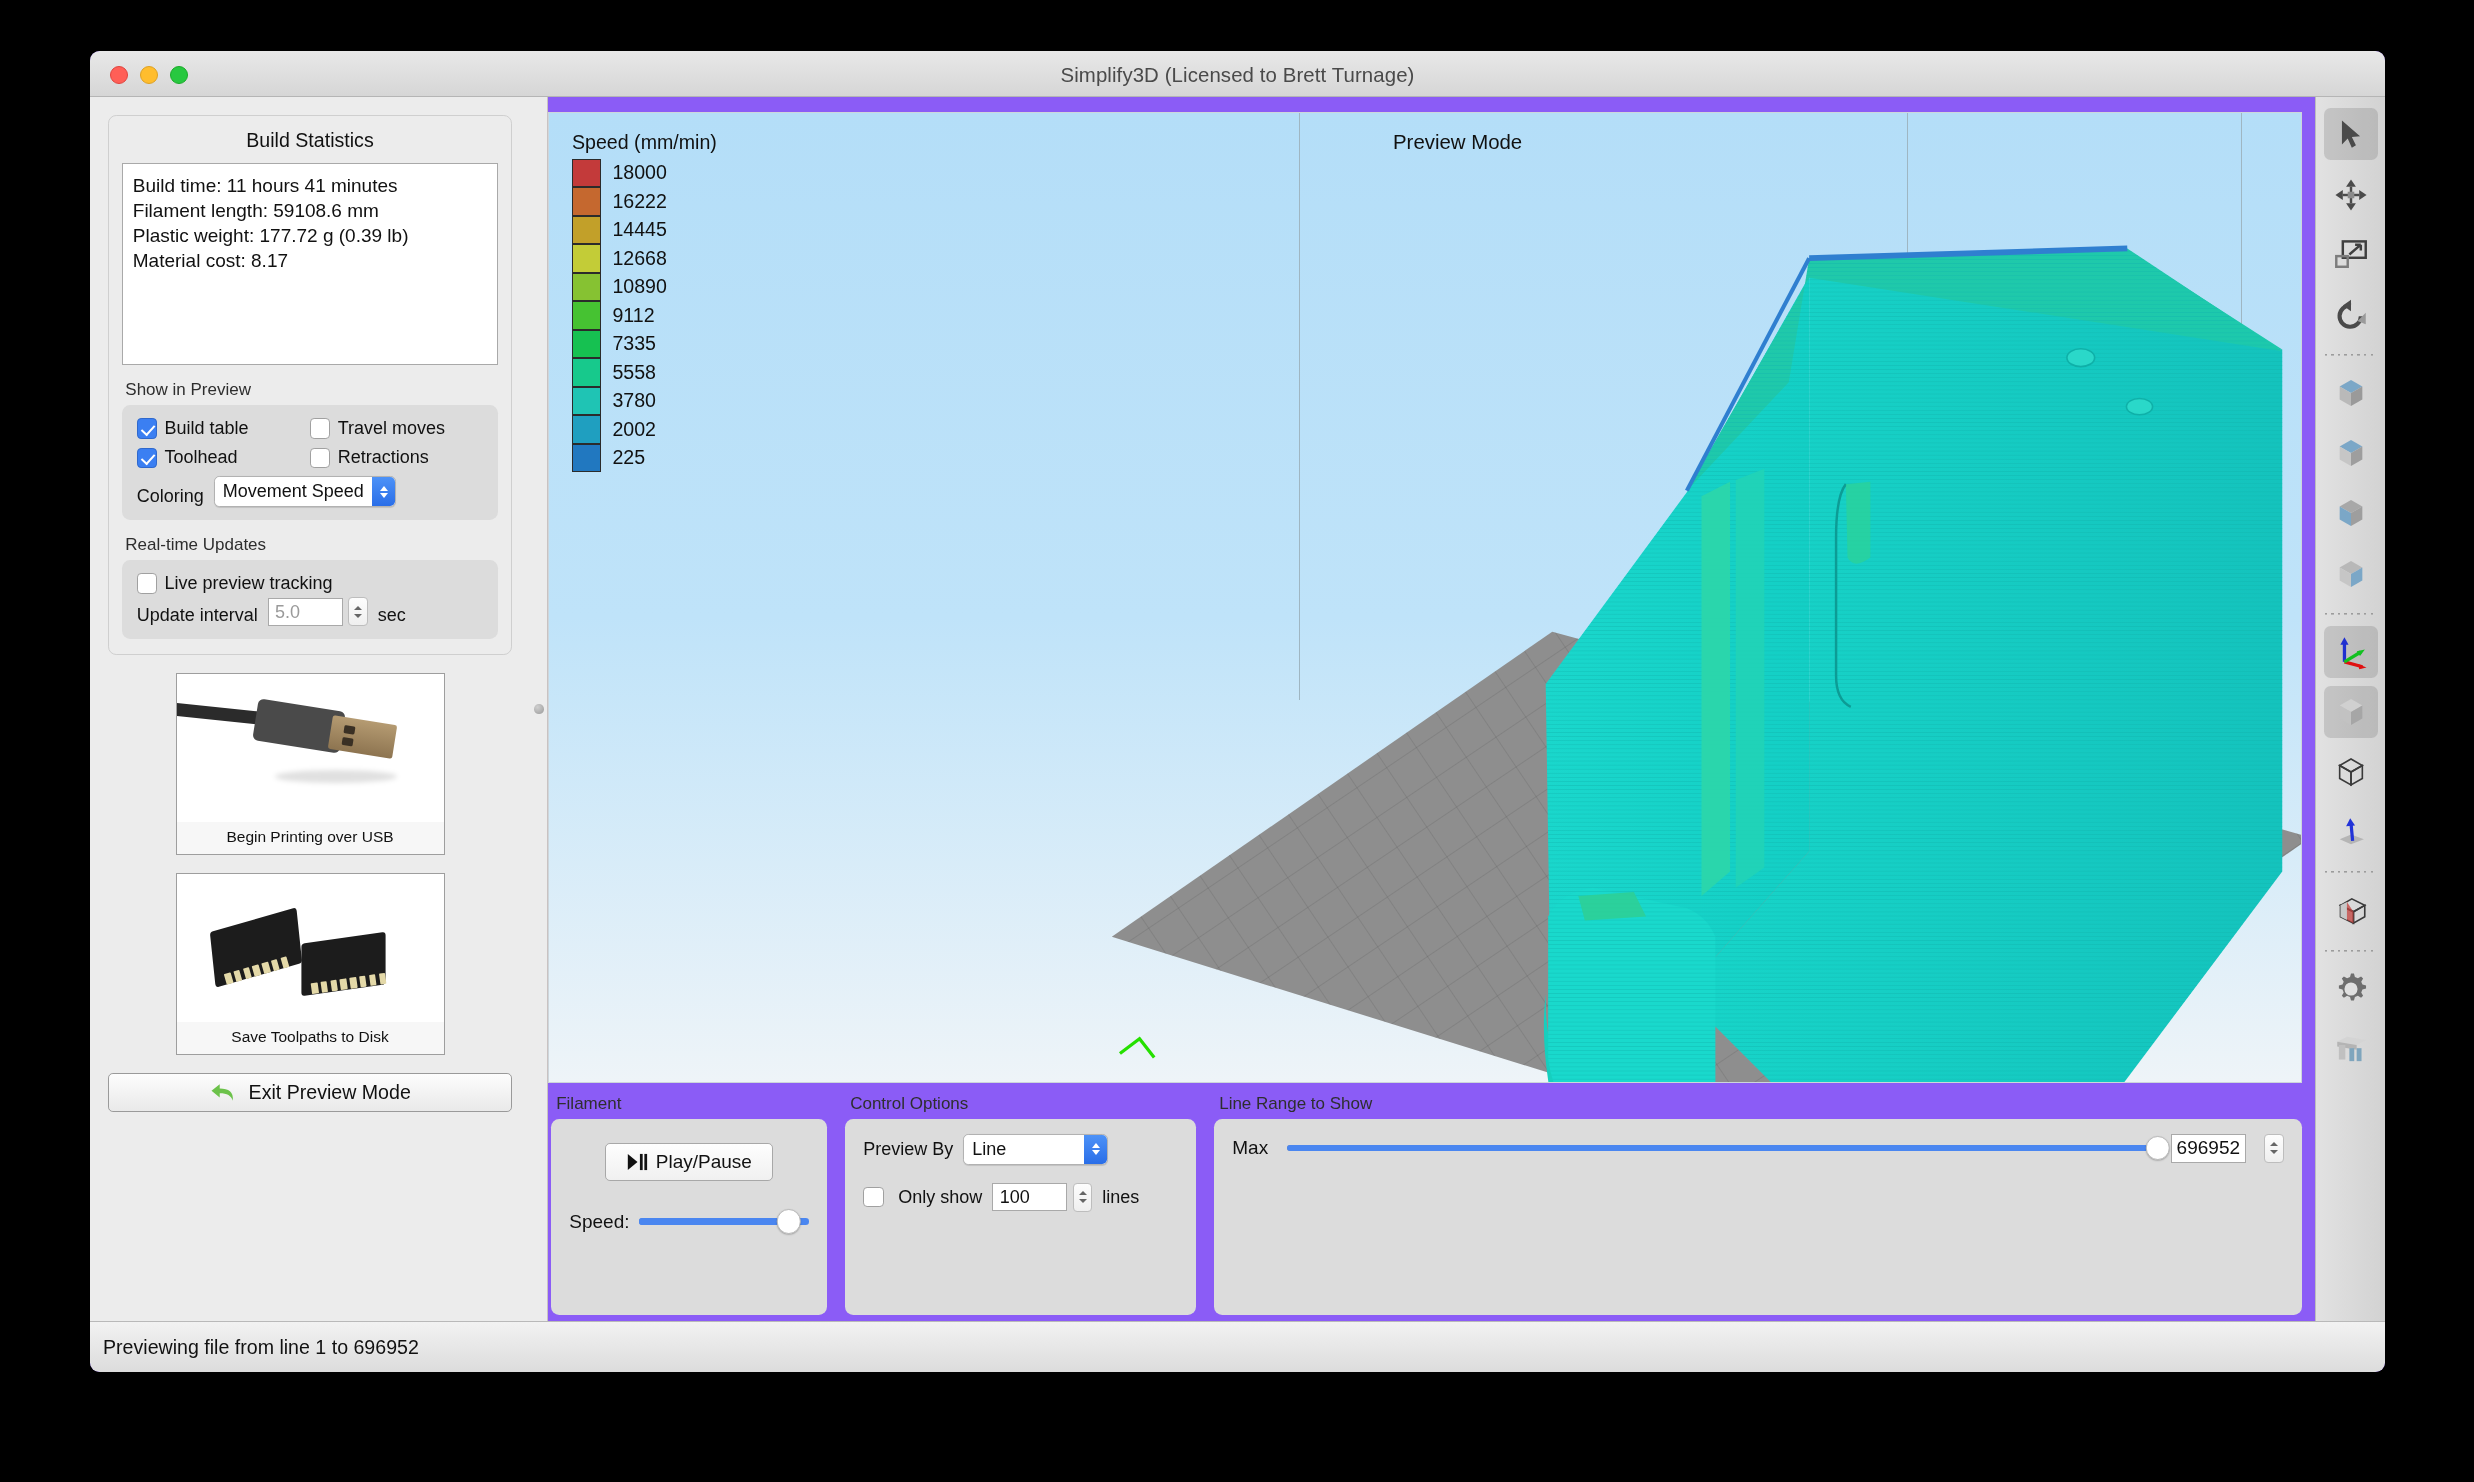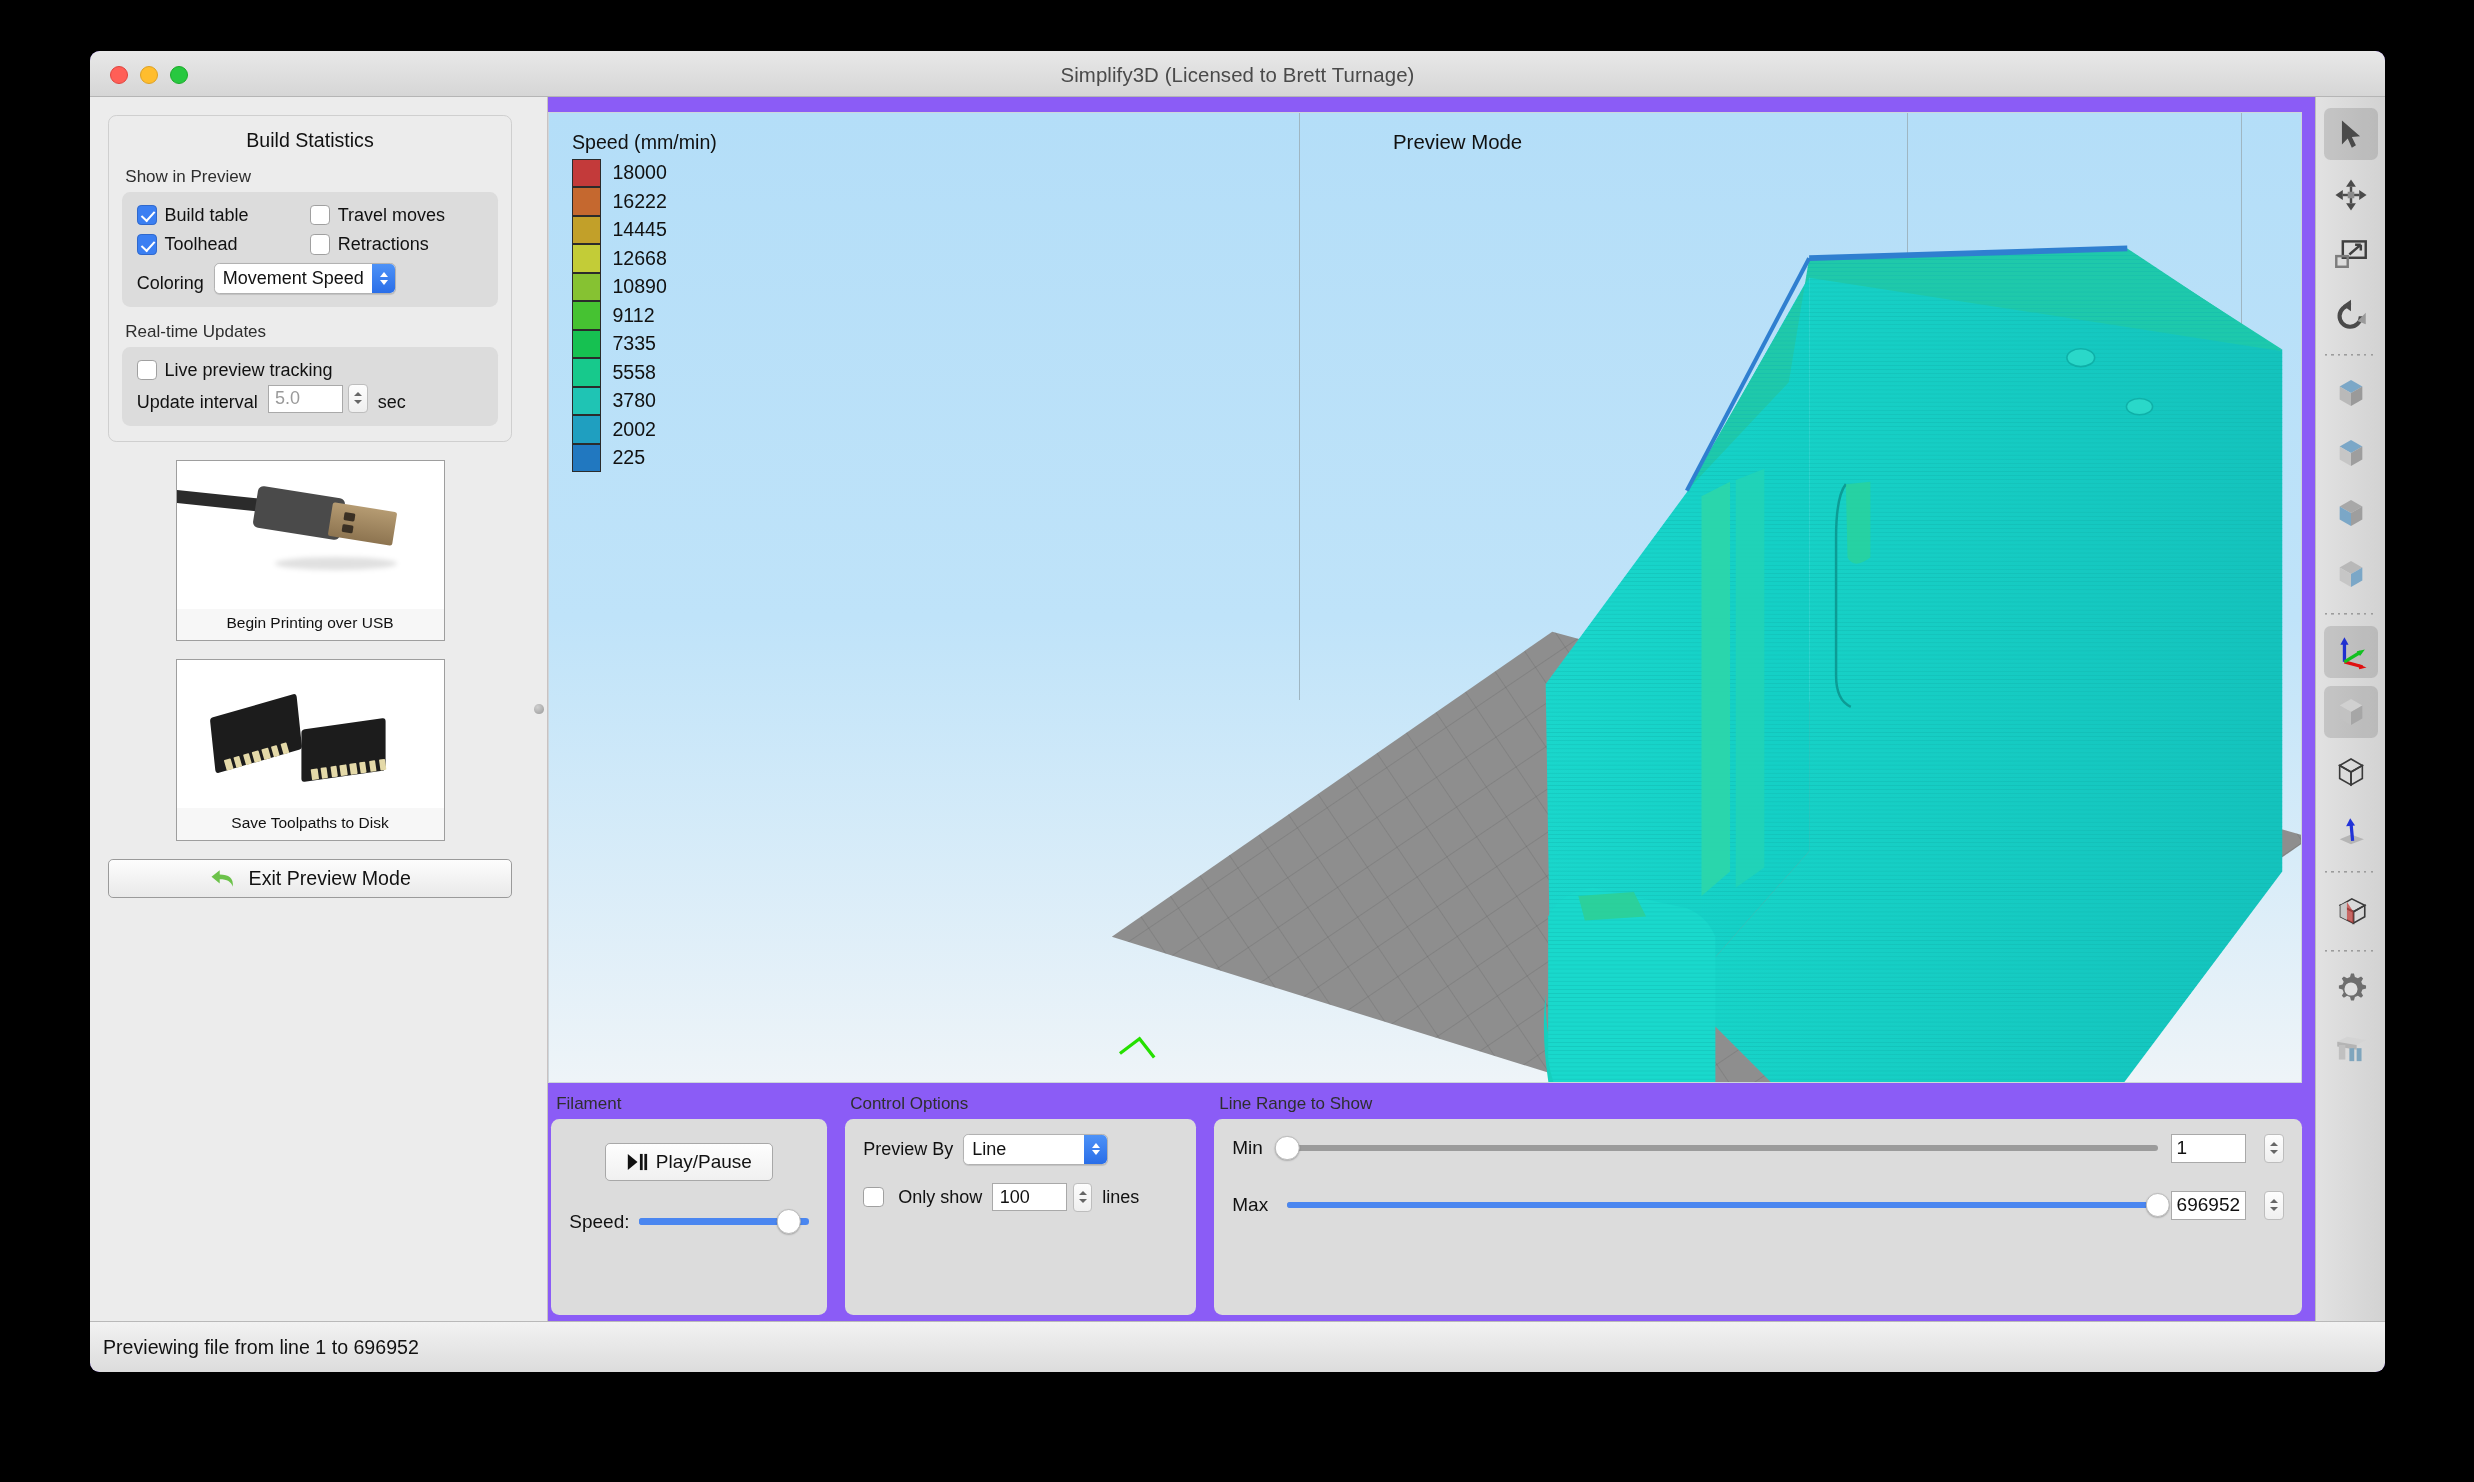--- a/index.html
+++ b/index.html
@@ -340,20 +340,26 @@
     </div>
     <div class="title">Simplify3D (Licensed to Brett Turnage)</div>
   </div>
 
   <div id="body-row">
 
     <div id="left-panel">
 
       <div class="group-card">
         <div class="panel-title">Build Statistics</div>
+        <div id="stats-box">
+          <div>Build time: 11 hours 41 minutes</div>
+          <div>Filament length: 59108.6 mm</div>
+          <div>Plastic weight: 177.72 g (0.39 lb)</div>
+          <div>Material cost: 8.17</div>
+        </div>
 
         <div class="section-label">Show in Preview</div>
         <div class="sub-card">
           <div class="cb-row">
             <div class="cb-cell">
               <div class="cb-box on"></div>
               <div class="cb-label">Build table</div>
             </div>
             <div class="cb-cell">
               <div class="cb-box"></div>
@@ -628,33 +634,20 @@
                 </div>
               <div class="cb-label" style="margin-left:9.8px;">lines</div>
             </div>
           </div>
         </div>
 
         <div class="bpanel" id="range-panel">
           <div class="lbl">Line Range to Show</div>
           <div class="card">
             <div class="range-row">
-              <div class="rlab">Min</div>
-              <div class="slider">
-                <div class="track"></div>
-                <div class="fill" id="min-fill" style="width: 0%;"></div>
-                <div class="knob" id="min-knob" style="left: 0%;"></div>
-              </div>
-              <div class="num">1</div>
-              <div class="stepper">
-                  <i class="up"></i>
-                  <i class="dn"></i>
-                </div>
-            </div>
-            <div class="range-row">
               <div class="rlab">Max</div>
               <div class="slider">
                 <div class="track"></div>
                 <div class="fill" id="max-fill" style="width: 100%;"></div>
                 <div class="knob" id="max-knob" style="left: 100%;"></div>
               </div>
               <div class="num">696952</div>
               <div class="stepper">
                   <i class="up"></i>
                   <i class="dn"></i>

